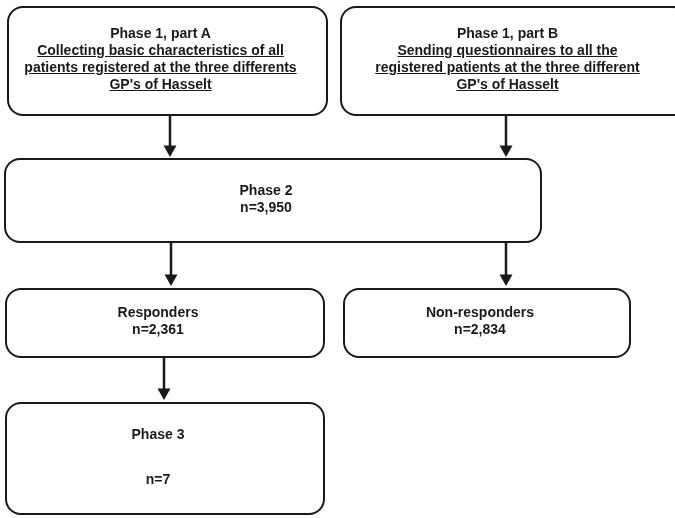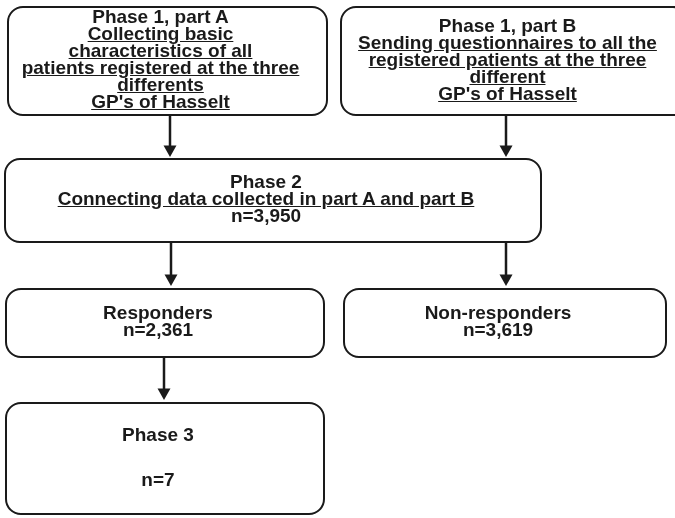--- a/index.html
+++ b/index.html
@@ -21,33 +21,33 @@
     box-sizing: border-box;
     border: 2.5px solid #1a1a1a;
     border-radius: 16px;
     background: #ffffff;
     display: flex;
     flex-direction: column;
     justify-content: center;
     align-items: center;
     text-align: center;
     font-weight: bold;
-    font-size: 19px;
+    font-size: 14px;
     line-height: 17px;
     padding: 4px 24px 8px 10px;
   }
   .box-title { white-space: pre-line; }
   .box-body  { white-space: pre-line; text-decoration: underline; }
   .box-count { white-space: pre-line; }
 
   #box-phase1a       { left: 7px;   top: 6px;   width: 321px; height: 110px; }
   #box-phase1b       { left: 340px; top: 6px;   width: 349px; height: 110px; }
   #box-phase2        { left: 4px;   top: 158px; width: 538px; height: 85px;  }
   #box-responders    { left: 5px;   top: 288px; width: 320px; height: 70px;  }
-  #box-nonresponders { left: 343px; top: 288px; width: 324px; height: 70px;  }
+  #box-nonresponders { left: 343px; top: 288px; width: 288px; height: 70px;  }
   #box-phase3        { left: 5px;   top: 402px; width: 320px; height: 113px; gap: 28px; }
 
   .arrows {
     position: absolute;
     left: 0; top: 0;
     width: 675px;
     height: 518px;
     pointer-events: none;
   }
 </style>
@@ -93,32 +93,31 @@
 
   <div class="box" id="box-phase1b">
     <div class="box-title">Phase 1, part B</div>
     <div class="box-body">Sending questionnaires to all the
 registered patients at the three different
 GP's of Hasselt</div>
   </div>
 
   <div class="box" id="box-phase2">
     <div class="box-title">Phase 2</div>
-    <div class="box-body">Connecting data collected in part A and part B</div>
     <div class="box-count">n=3,950</div>
   </div>
 
   <div class="box" id="box-responders">
     <div class="box-title">Responders</div>
     <div class="box-count">n=2,361</div>
   </div>
 
   <div class="box" id="box-nonresponders">
     <div class="box-title">Non-responders</div>
-    <div class="box-count">n=3,619</div>
+    <div class="box-count">n=2,834</div>
   </div>
 
   <div class="box" id="box-phase3">
     <div class="box-title">Phase 3</div>
     <div class="box-count">n=7</div>
   </div>
 
 </div>
 
 </body></html>

